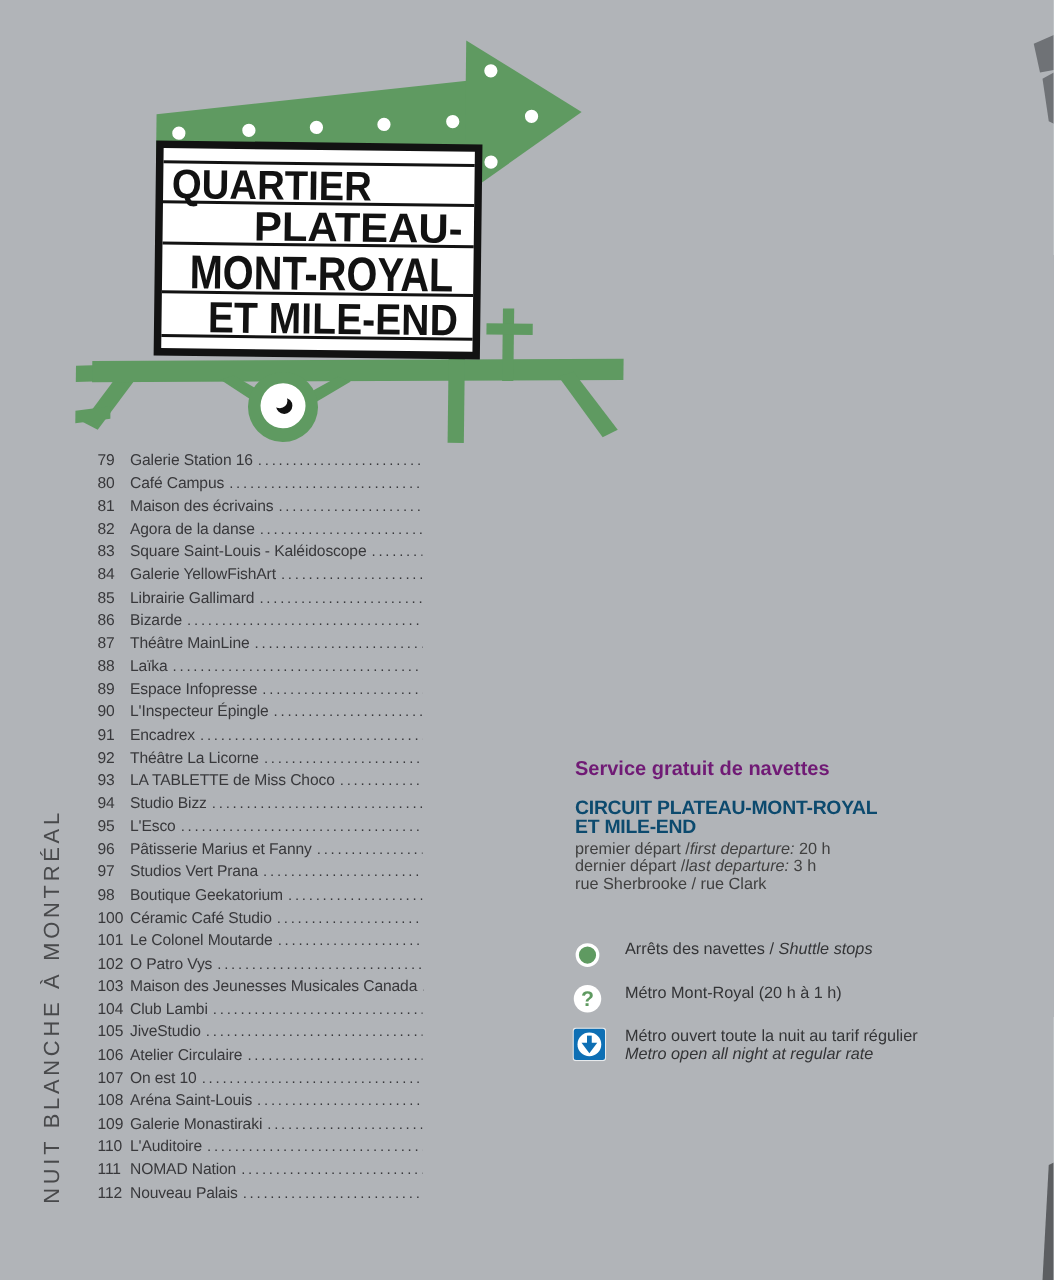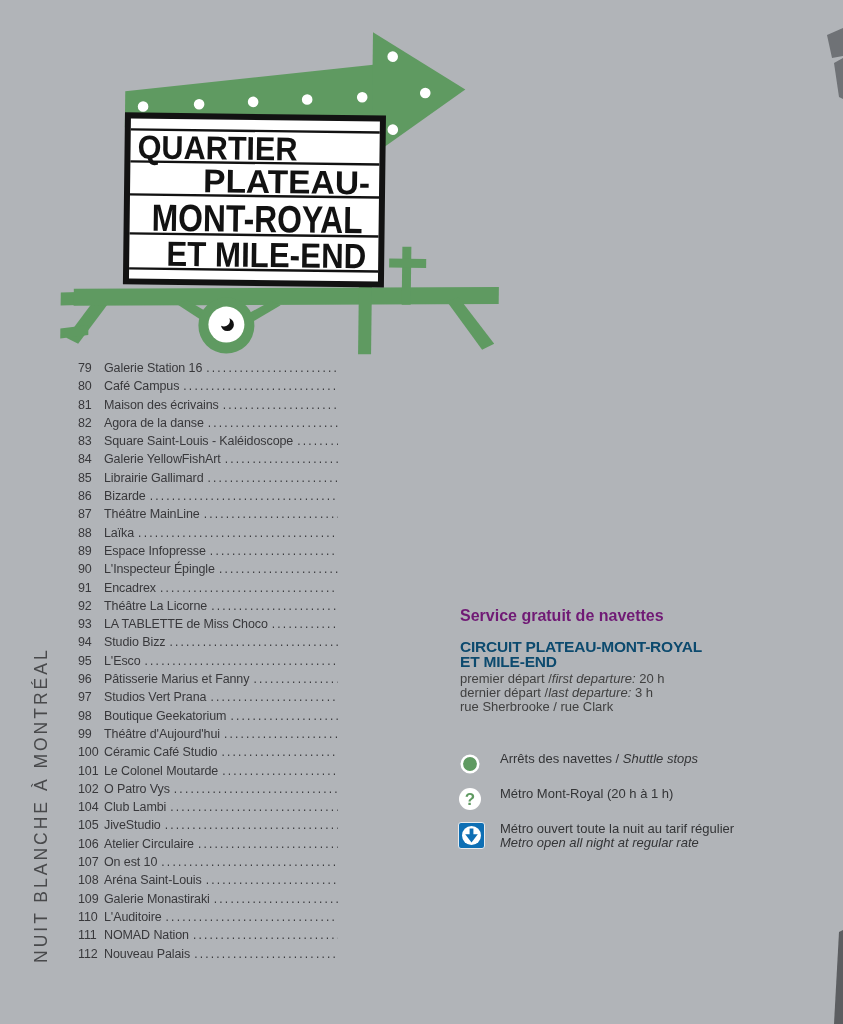--- a/index.html
+++ b/index.html
@@ -225,37 +225,37 @@
       <span class="venue-num">97</span>
       <span class="venue-name">Studios Vert Prana</span>
       <span class="leader"></span>
     </div>
       <div class="venue-row">
       <span class="venue-num">98</span>
       <span class="venue-name">Boutique Geekatorium</span>
       <span class="leader"></span>
     </div>
       <div class="venue-row">
-      <span class="venue-num">99</span>
-      <span class="venue-name">Théâtre d'Aujourd'hui</span>
-      <span class="leader"></span>
-    </div>
-      <div class="venue-row">
       <span class="venue-num">100</span>
       <span class="venue-name">Céramic Café Studio</span>
       <span class="leader"></span>
     </div>
       <div class="venue-row">
       <span class="venue-num">101</span>
       <span class="venue-name">Le Colonel Moutarde</span>
       <span class="leader"></span>
     </div>
       <div class="venue-row">
       <span class="venue-num">102</span>
       <span class="venue-name">O Patro Vys</span>
+      <span class="leader"></span>
+    </div>
+      <div class="venue-row">
+      <span class="venue-num">103</span>
+      <span class="venue-name">Maison des Jeunesses Musicales Canada</span>
       <span class="leader"></span>
     </div>
       <div class="venue-row">
       <span class="venue-num">104</span>
       <span class="venue-name">Club Lambi</span>
       <span class="leader"></span>
     </div>
       <div class="venue-row">
       <span class="venue-num">105</span>
       <span class="venue-name">JiveStudio</span>

